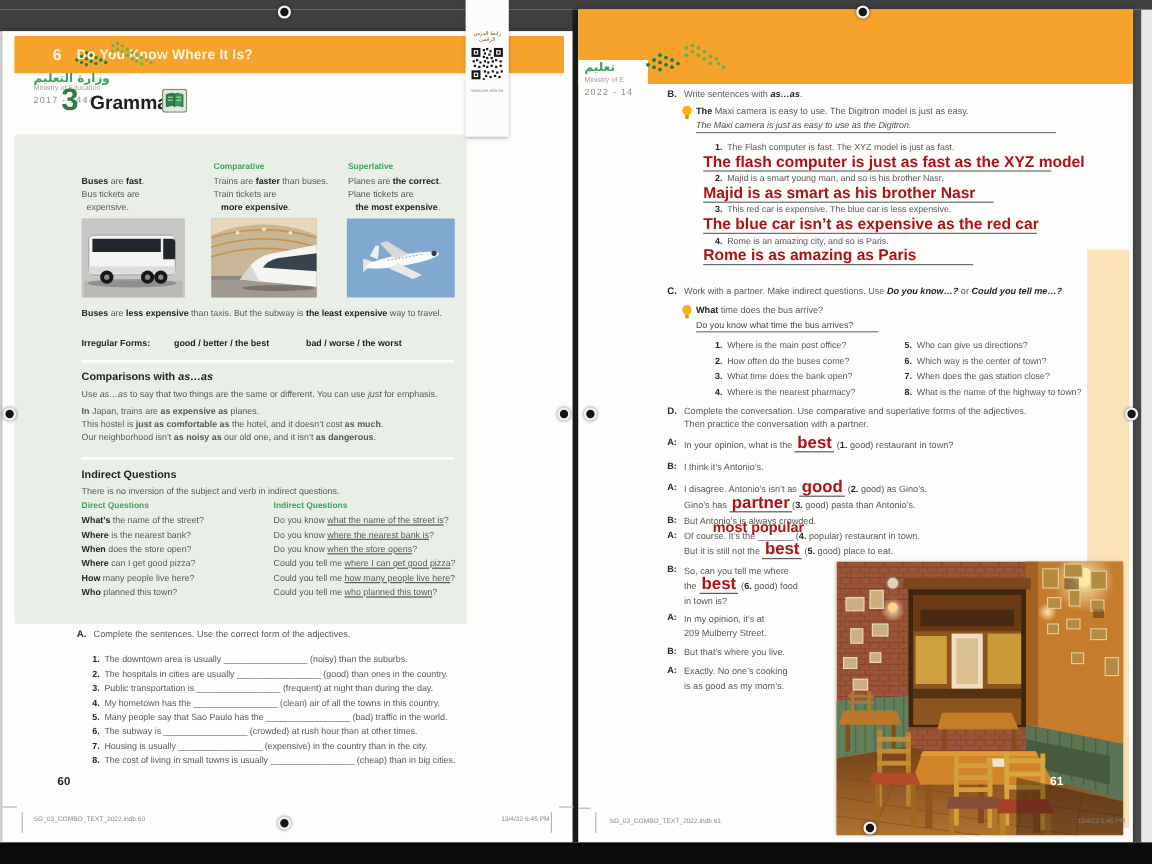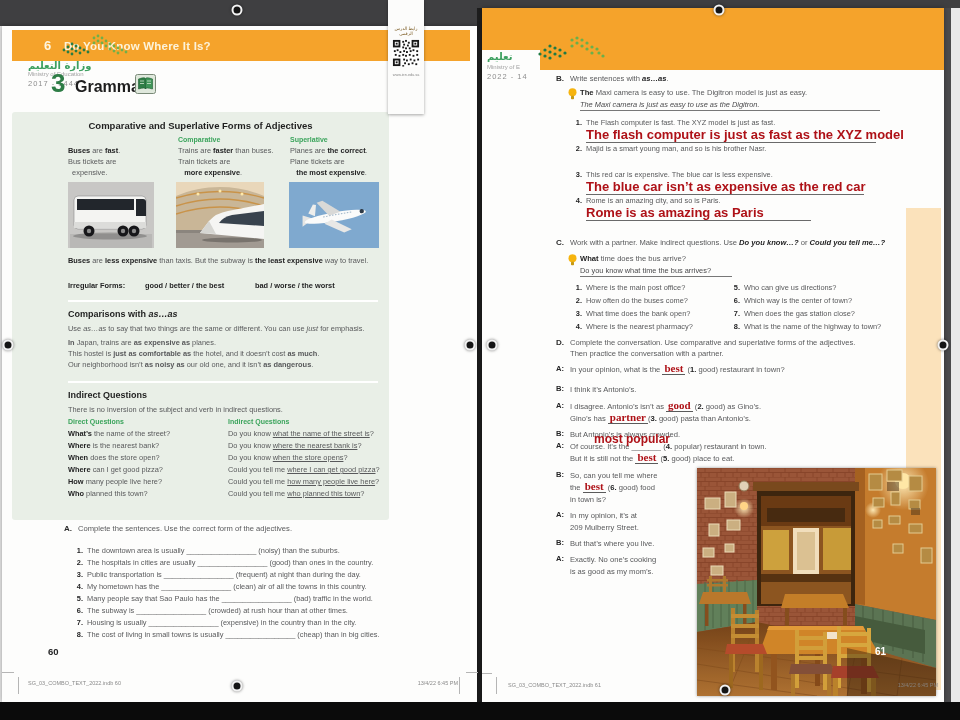--- a/index.html
+++ b/index.html
@@ -70,29 +70,29 @@
   .logo-dots-r{left:54px;top:26px;z-index:3;}
   .wm-block-r{left:5px;top:44px;line-height:10px;z-index:4;}
   .wm-block-r .a{font-size:10px;}
   .wm-block-r .b{font-size:6px;color:#a2a2a2;font-weight:normal;font-family:"Liberation Sans",sans-serif;}
   .wm-block-r .c{font-size:7.5px;color:#8e8e8e;font-weight:normal;letter-spacing:1px;font-family:"Liberation Sans",sans-serif;}
   .r-label{font-size:8px;font-weight:bold;color:#2b2b2b;}
   .r-text{font-size:7.6px;color:#58595b;white-space:nowrap;}
   .r-text b,.r-q b{color:#242425;}
   .bulb{z-index:2;}
   .r-ansline{font-size:7.4px;font-style:italic;color:#4a4a4c;border-bottom:1px solid #777;padding-bottom:1px;white-space:nowrap;}
-  .r-q{font-size:7.4px;color:#58595b;white-space:nowrap;}
+  .r-q{font-size:7.4px;color:#58595b;white-space:nowrap;margin-left:20px;}
   .r-qn{display:inline-block;width:10px;text-align:right;font-size:7.4px;font-weight:bold;color:#242425;margin-right:4px;}
   .hw{font-weight:bold;color:#ae1117;font-size:13px;border-bottom:1px solid #6a6a6a;white-space:nowrap;line-height:15px;}
   .conv{white-space:nowrap;}
   .conv .sp{position:absolute;left:0;font-size:7.6px;font-weight:bold;color:#242425;}
   .conv .tx{position:absolute;left:14px;font-size:7.6px;color:#58595b;line-height:12px;}
   .conv .tx b{color:#242425;}
-  mark{background:transparent;color:#ae1117;font-weight:bold;font-size:11px;
-    border-bottom:1px solid #5a5a5a;padding:0 2px;line-height:8px;font-family:Liberation Serif, serif;}
+  mark{background:transparent;color:#ae1117;font-weight:bold;font-size:14px;
+    border-bottom:1px solid #5a5a5a;padding:0 2px;line-height:8px;}
   .hw-float{font-size:12px;font-weight:bold;color:#ae1117;white-space:nowrap;z-index:3;}
   .peach{left:424px;top:200px;width:35px;height:482px;background:#fbe2bb;z-index:1;}
   .photo{left:215px;top:460px;width:239px;height:228px;z-index:4;box-shadow:0 0 3px rgba(0,0,0,.4);}
   .photo-num{position:absolute;left:178px;top:178px;font-size:10px;font-weight:bold;color:#ffffff;z-index:5;}
   .foot-r2{z-index:6;opacity:.85;}
 </style>
 </head>
 <body>
 
 <div class="abs band-top"></div>
@@ -150,21 +150,20 @@
   <div class="abs sec-num">3</div>
   <div class="abs sec-title">Grammar</div>
   <svg class="abs book-icon" width="21" height="20" viewBox="0 0 21 20">
     <rect x="0.5" y="0.5" width="20" height="19" rx="2" fill="#dfe8dc" stroke="#7a8a78"></rect>
     <path d="M3.5 5 Q10.5 2.5 10.5 5 L10.5 15 Q10.5 13 3.5 15 Z" fill="#2f7d46" stroke="#1d5c30" stroke-width="0.6"></path>
     <path d="M17.5 5 Q10.5 2.5 10.5 5 L10.5 15 Q10.5 13 17.5 15 Z" fill="#3f9458" stroke="#1d5c30" stroke-width="0.6"></path>
     <path d="M5 7 h4 M5 9.5 h4 M12 7 h4 M12 9.5 h4" stroke="#e6f0e2" stroke-width="0.7"></path>
   </svg>
 
   <div class="abs gbox">
-    <div class="abs gb-title">Comparative and Superlative Forms of Adjectives</div>
 
     <div class="abs gb-h" style="left:166px;top:24px">Comparative</div>
     <div class="abs gb-h" style="left:278px;top:24px">Superlative</div>
 
     <div class="abs gb-line" style="left:56px;top:33px"><b>Buses</b> are <b>fast</b>.</div>
     <div class="abs gb-line" style="left:56px;top:44px">Bus tickets are</div>
     <div class="abs gb-line" style="left:56px;top:55px">  expensive.</div>
 
     <div class="abs gb-line" style="left:166px;top:33px">Trains are <b>faster</b> than buses.</div>
     <div class="abs gb-line" style="left:166px;top:44px">Train tickets are</div>
@@ -388,20 +387,21 @@
     <circle cx="4.5" cy="4.2" r="4" fill="#f6b40e"></circle>
       <rect x="3" y="7.8" width="3" height="3.4" rx="0.8" fill="#c79a12"></rect>
   </svg>
   <span class="abs r-text" style="left:98px;top:80px"><b>The</b> Maxi camera is easy to use. The Digitron model is just as easy.</span>
   <span class="abs r-ansline" style="left:98px;top:92px;width:300px">The Maxi camera is just as easy to use as the Digitron.</span>
 
   <div class="abs r-q" style="left:90px;top:110px"><span class="r-qn">1.</span><span>The Flash computer is fast. The XYZ model is just as fast.</span></div>
   <div class="abs hw" style="left:104px;top:119px;width:290px">The flash computer is just as fast as the XYZ model</div>
 
   <div class="abs r-q" style="left:90px;top:136px"><span class="r-qn">2.</span><span>Majid is a smart young man, and so is his brother Nasr.</span></div>
+  <div class="abs hw" style="left:104px;top:145px;width:242px">Majid is as smart as his brother Nasr</div>
 
   <div class="abs r-q" style="left:90px;top:162px"><span class="r-qn">3.</span><span>This red car is expensive. The blue car is less expensive.</span></div>
   <div class="abs hw" style="left:104px;top:171px;width:278px">The blue car isn’t as expensive as the red car</div>
 
   <div class="abs r-q" style="left:90px;top:188px"><span class="r-qn">4.</span><span>Rome is an amazing city, and so is Paris.</span></div>
   <div class="abs hw" style="left:104px;top:197px;width:225px">Rome is as amazing as Paris</div>
 
   <span class="abs r-label" style="left:74px;top:230px">C.</span>
   <span class="abs r-text" style="left:88px;top:230px">Work with a partner. Make indirect questions. Use <b><i>Do you know…?</i></b> or <b><i>Could you tell me…?</i></b></span>
 

